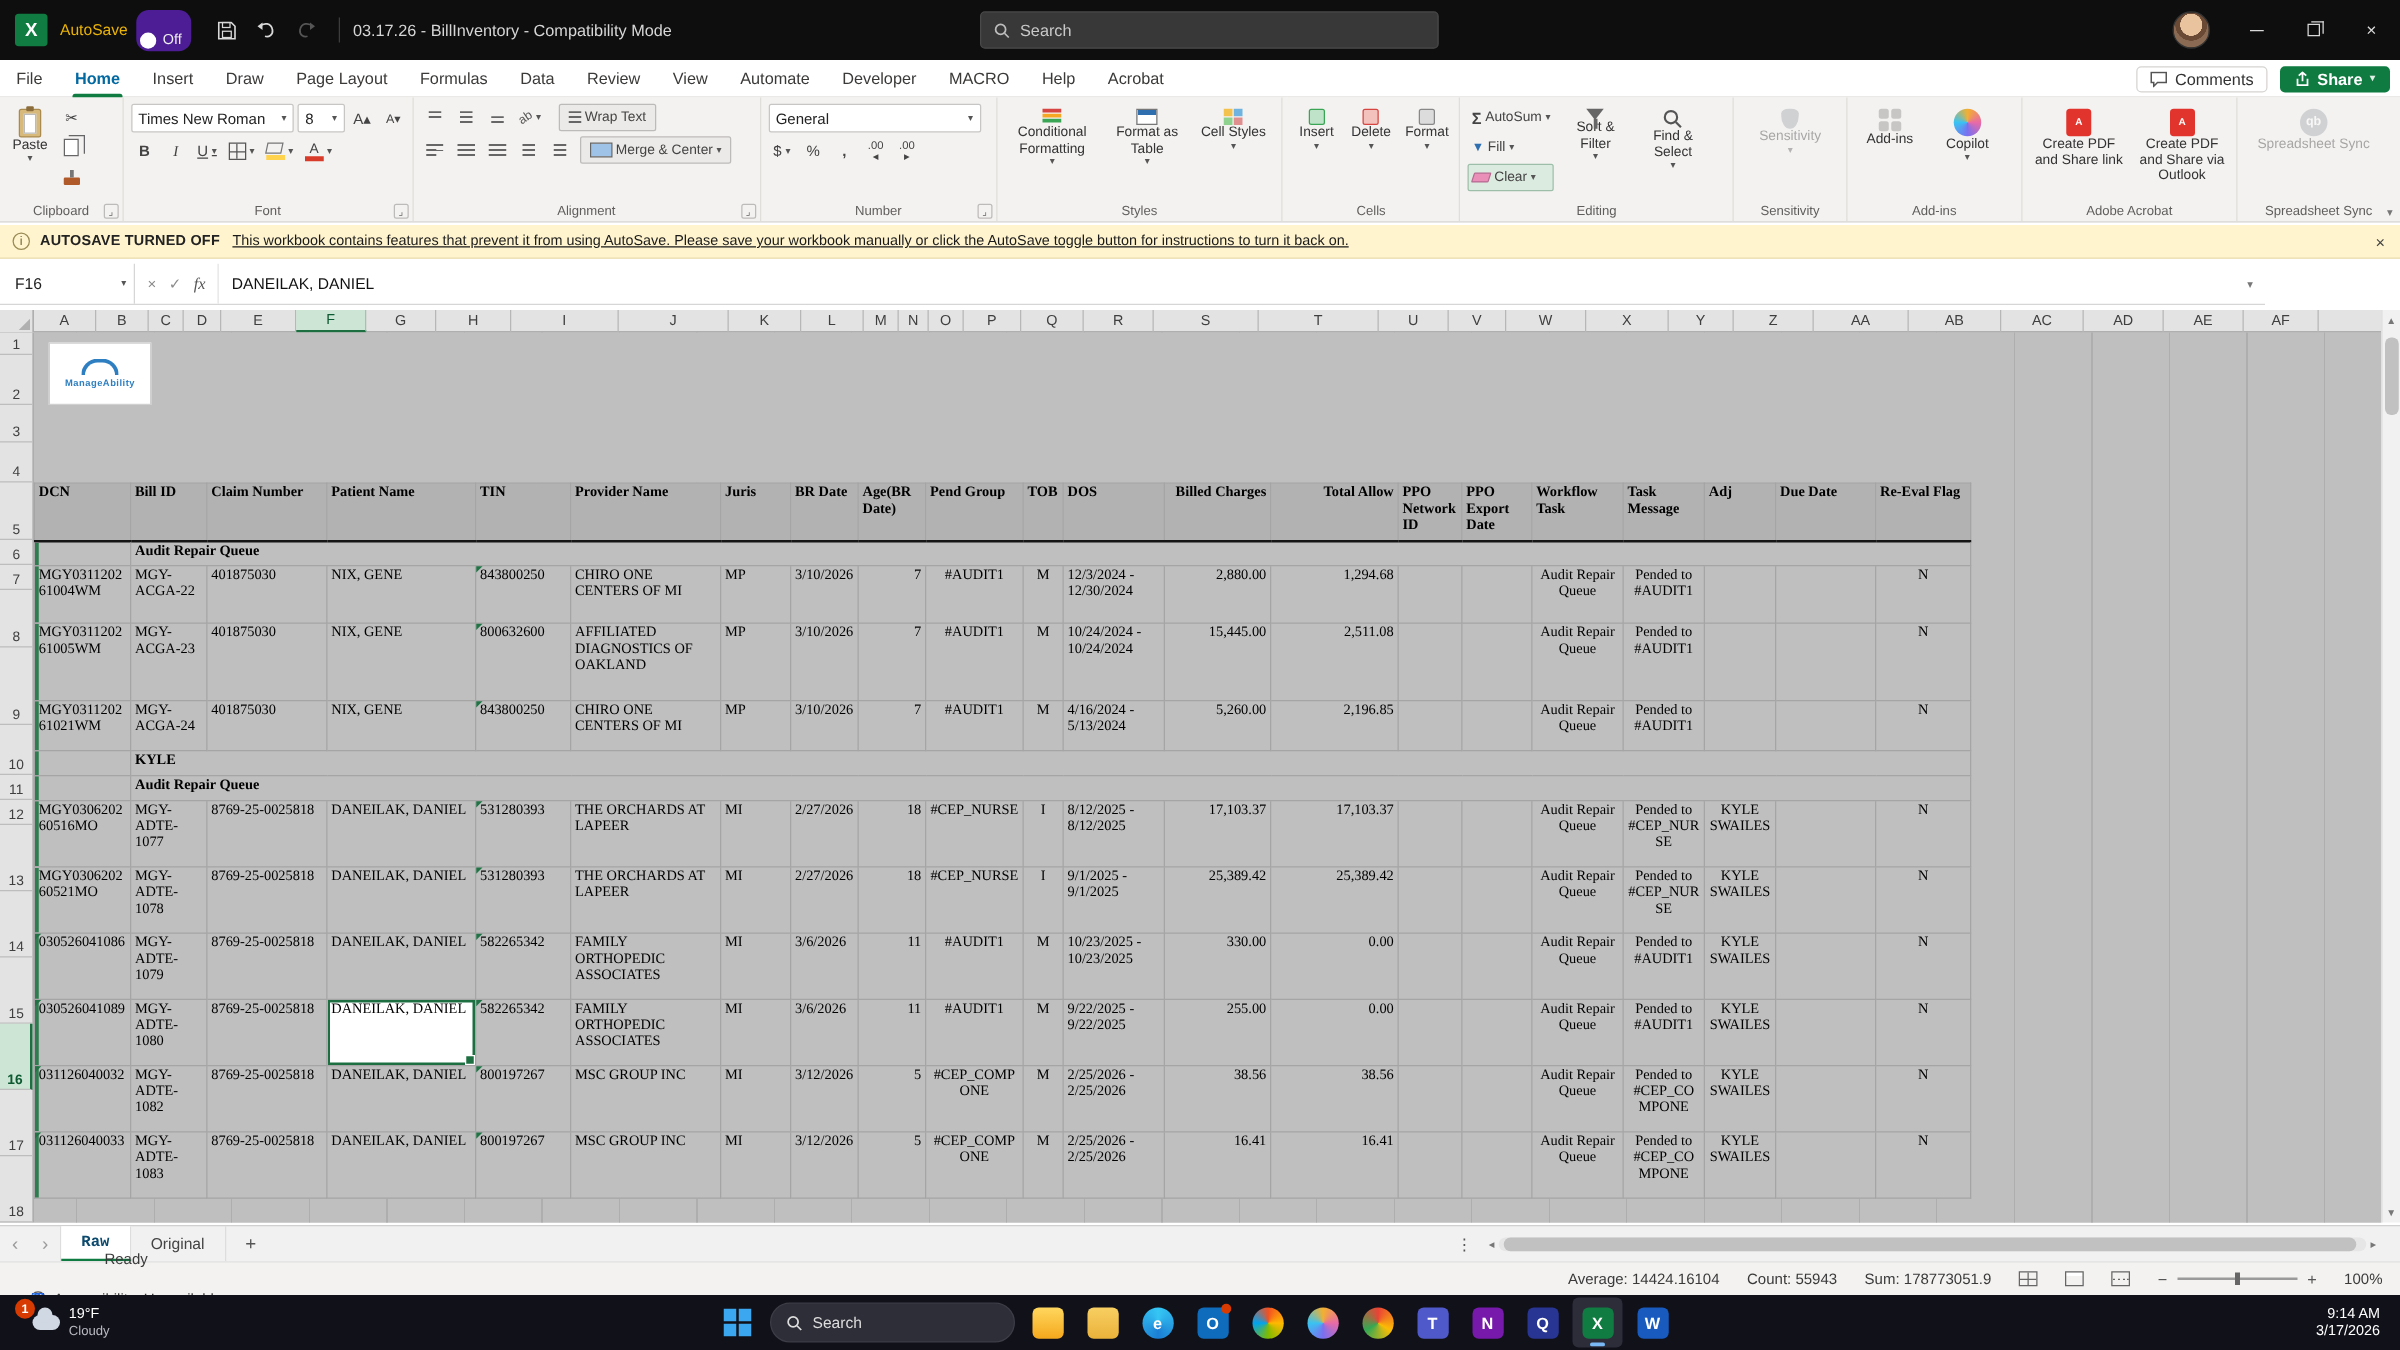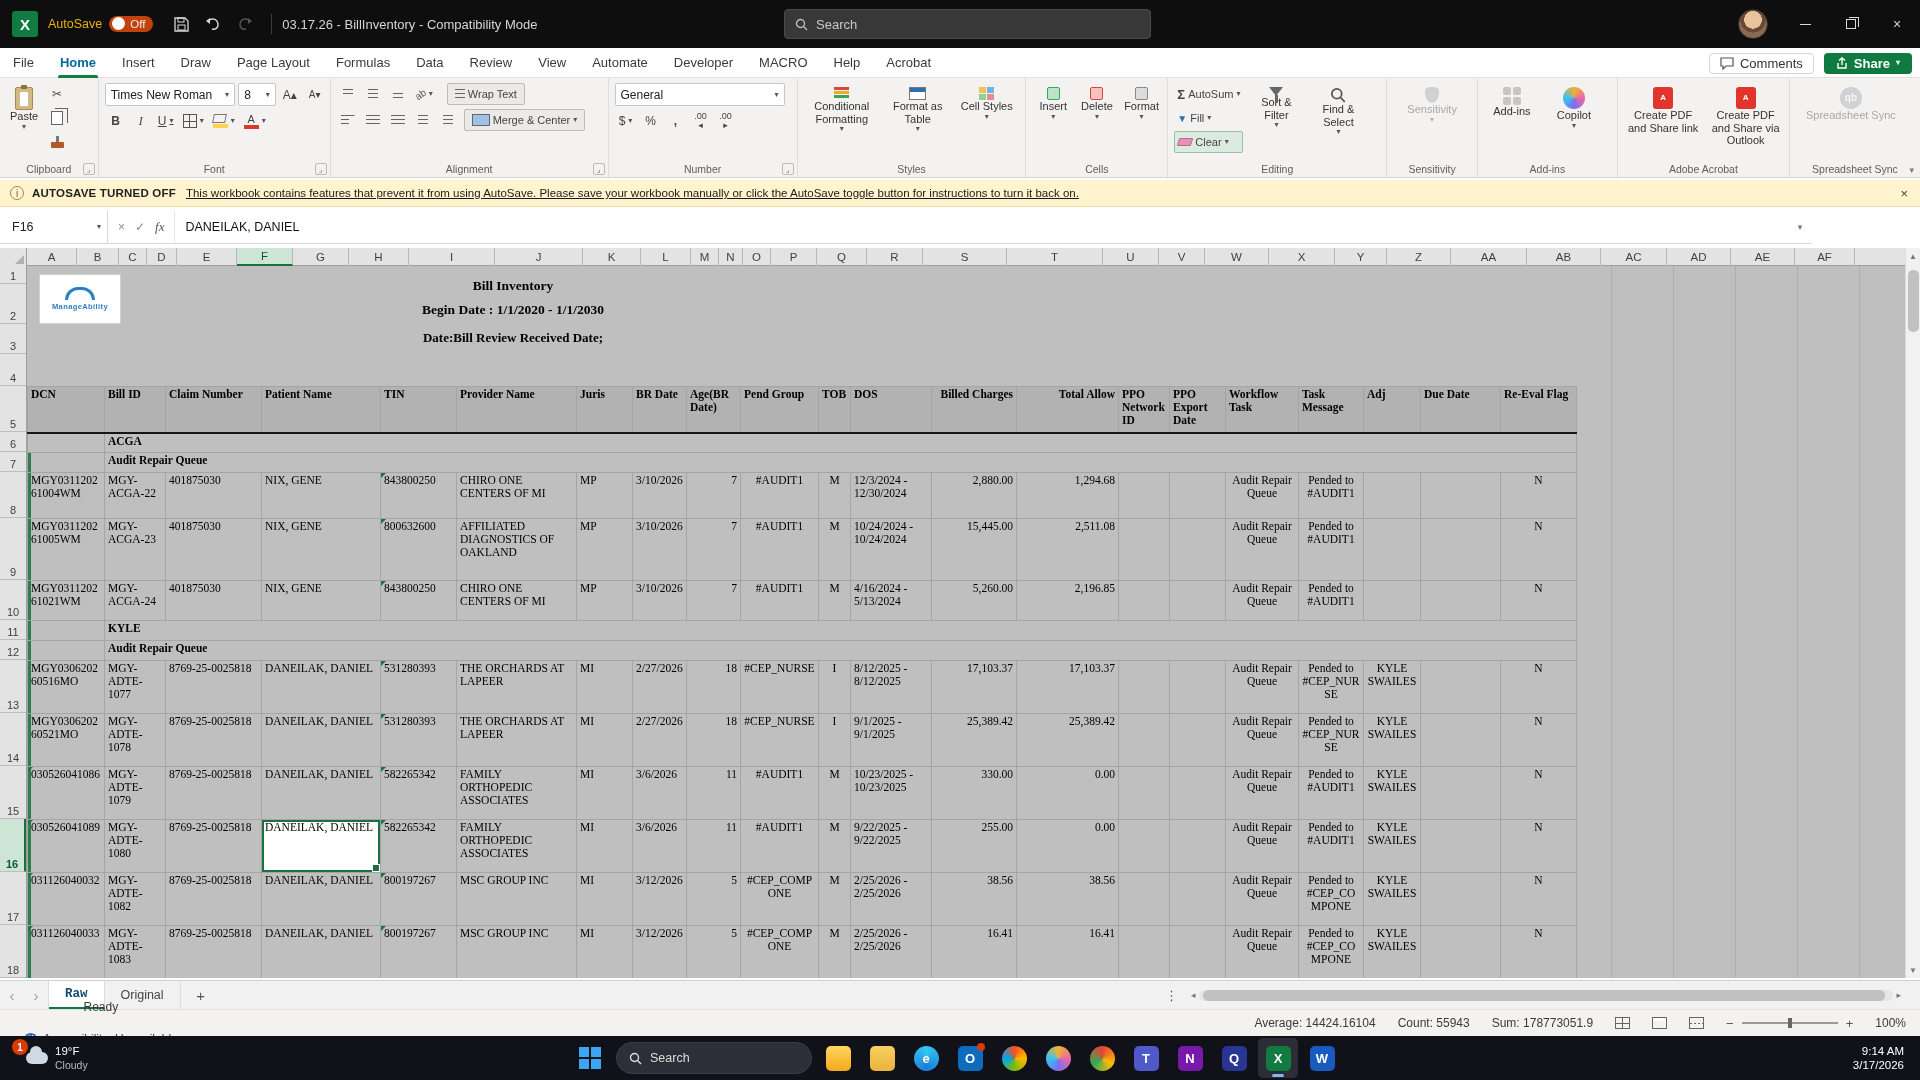--- a/index.html
+++ b/index.html
@@ -5,21 +5,21 @@
 *{margin:0;padding:0;box-sizing:border-box;}
 html,body{width:1920px;height:1080px;overflow:hidden;font-family:"Liberation Sans",sans-serif;background:#fff;}
 #app{position:relative;width:1920px;height:1080px;background:#fff;}
 
 
 .titlebar{position:absolute;top:0;left:0;width:1920px;height:48px;background:#0e0e0e;display:flex;align-items:center;color:#e4e4e4;}
 .app-icon{width:26px;height:26px;margin:0 10px 0 12px;background:#107C41;border-radius:3px;display:flex;align-items:center;justify-content:center;}
 .app-icon span{color:#fff;font-weight:bold;font-size:15px;}
 .autosave{display:flex;align-items:center;gap:7px;margin-right:12px;cursor:default;}
 .as-label{font-size:12.5px;color:#eab308;}
-.as-pill{display:flex;align-items:center;gap:5px;background:#c2410c;border-radius:10px;padding:1px 8px 2px 3px;}
+.as-pill{display:flex;align-items:center;gap:5px;background:#4c1d95;border-radius:10px;padding:18px 8px 2px 3px;}
 .knob{width:13px;height:13px;border-radius:50%;background:#fff;display:inline-block;}
 .as-state{font-size:11.5px;color:#eee;}
 .tb-btn{width:32px;height:32px;display:flex;align-items:center;justify-content:center;border-radius:4px;}
 .tb-btn svg{display:block;}
 .tb-btn.disabled{opacity:.35;}
 .tb-sep{width:1px;height:20px;background:#3c3c3c;margin:0 10px;}
 .doc-title{font-size:13px;color:#d6d6d6;white-space:nowrap;margin-right:20px;}
 .tb-search{position:absolute;left:784px;top:9px;width:367px;height:30px;background:#383838;border:1px solid #4a4a4a;border-radius:4px;display:flex;align-items:center;gap:8px;padding-left:10px;color:#c9c9c9;font-size:13px;}
 .tb-right{position:absolute;right:0;top:0;height:48px;display:flex;align-items:center;}
 .avatar{width:30px;height:30px;border-radius:50%;margin-right:14px;background:radial-gradient(circle at 50% 35%,#e8c39e 0 38%,#6b4a35 39% 55%,#8a6a52 56% 100%);border:1px solid #333;}
@@ -631,25 +631,20 @@
           <div class="rn" style="height: 53px;">14</div>
           <div class="rn" style="height: 53px;">15</div>
           <div class="rn sel" style="height: 53px;">16</div>
           <div class="rn" style="height: 53px;">17</div>
           <div class="rn" style="height: 53px;">18</div>
         </div>
       <div class="report">
         <div class="logo">
           <span class="logo-arc"></span>
           <span class="logo-text">ManageAbility</span>
-        </div>
-        <div class="report-center">
-          <div class="rep-title">Bill Inventory</div>
-          <div class="rep-begin">Begin Date : 1/1/2020 - 1/1/2030</div>
-          <div class="rep-date">Date:Bill Review Received Date;</div>
         </div>
       </div>
       <table id="sheet-table">
           <colgroup>
             <col style="width: 77px;">
             <col style="width: 61px;">
             <col style="width: 96px;">
             <col style="width: 119px;">
             <col style="width: 76px;">
             <col style="width: 120px;">
@@ -688,24 +683,20 @@
               <th>PPO Network ID</th>
               <th>PPO Export Date</th>
               <th>Workflow Task</th>
               <th>Task Message</th>
               <th>Adj</th>
               <th>Due Date</th>
               <th>Re-Eval Flag</th>
             </tr>
           </thead>
           <tbody>
-            <tr class="section-row" style="height: 20px;">
-              <td></td>
-              <td colspan="20">ACGA</td>
-            </tr>
             <tr class="gstripe subsection-row" style="height: 20px;">
               <td></td>
               <td colspan="20">Audit Repair Queue</td>
             </tr>
             <tr class="gstripe data-row" style="height: 46px;">
               <td class="c0">MGY031120261004WM</td>
               <td class="c1">MGY-ACGA-22</td>
               <td class="c2">401875030</td>
               <td class="c3">NIX, GENE</td>
               <td class="c4 err">843800250</td>

